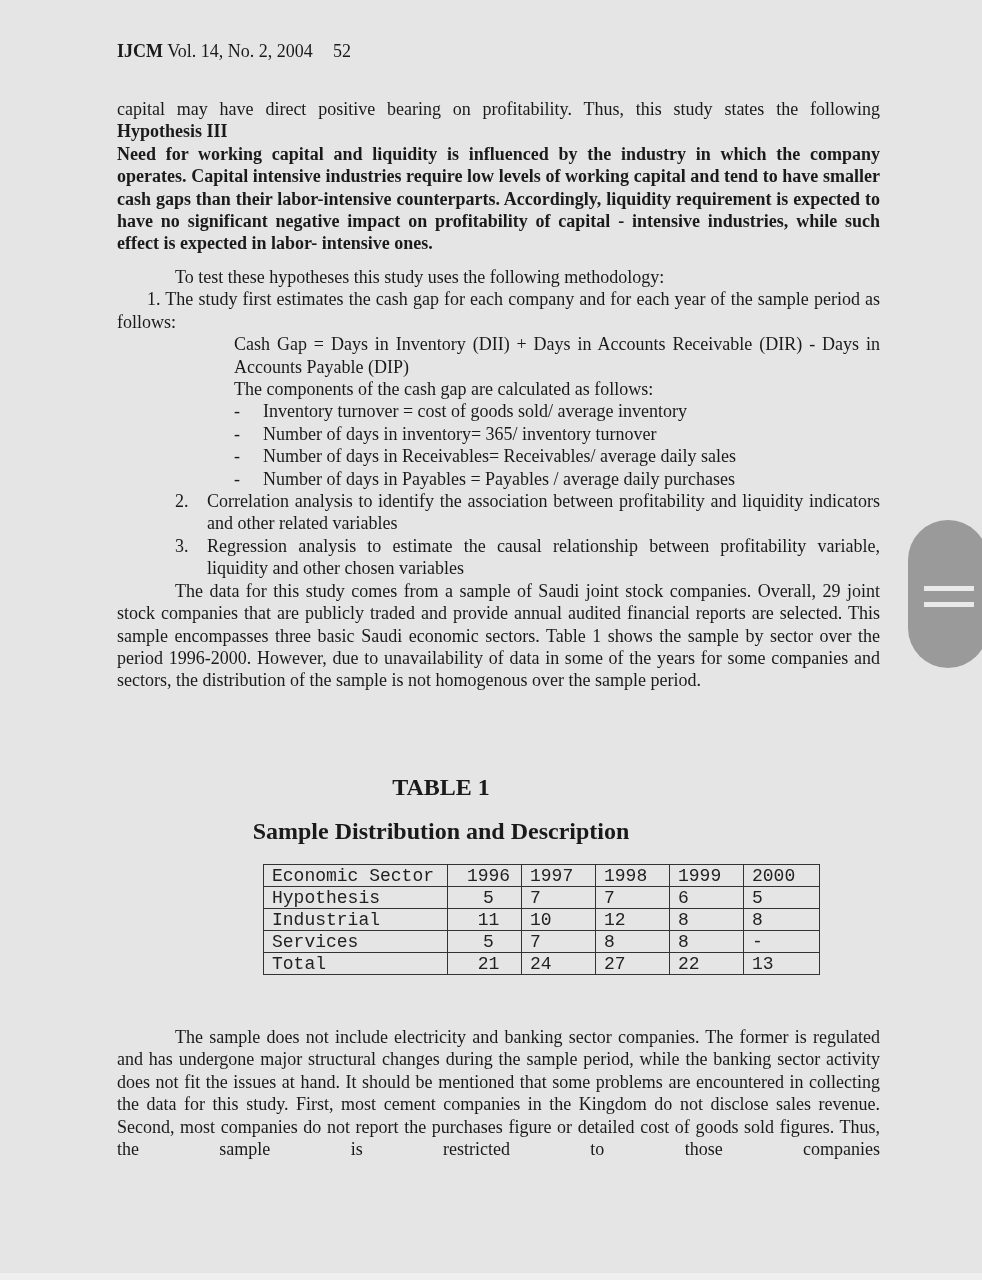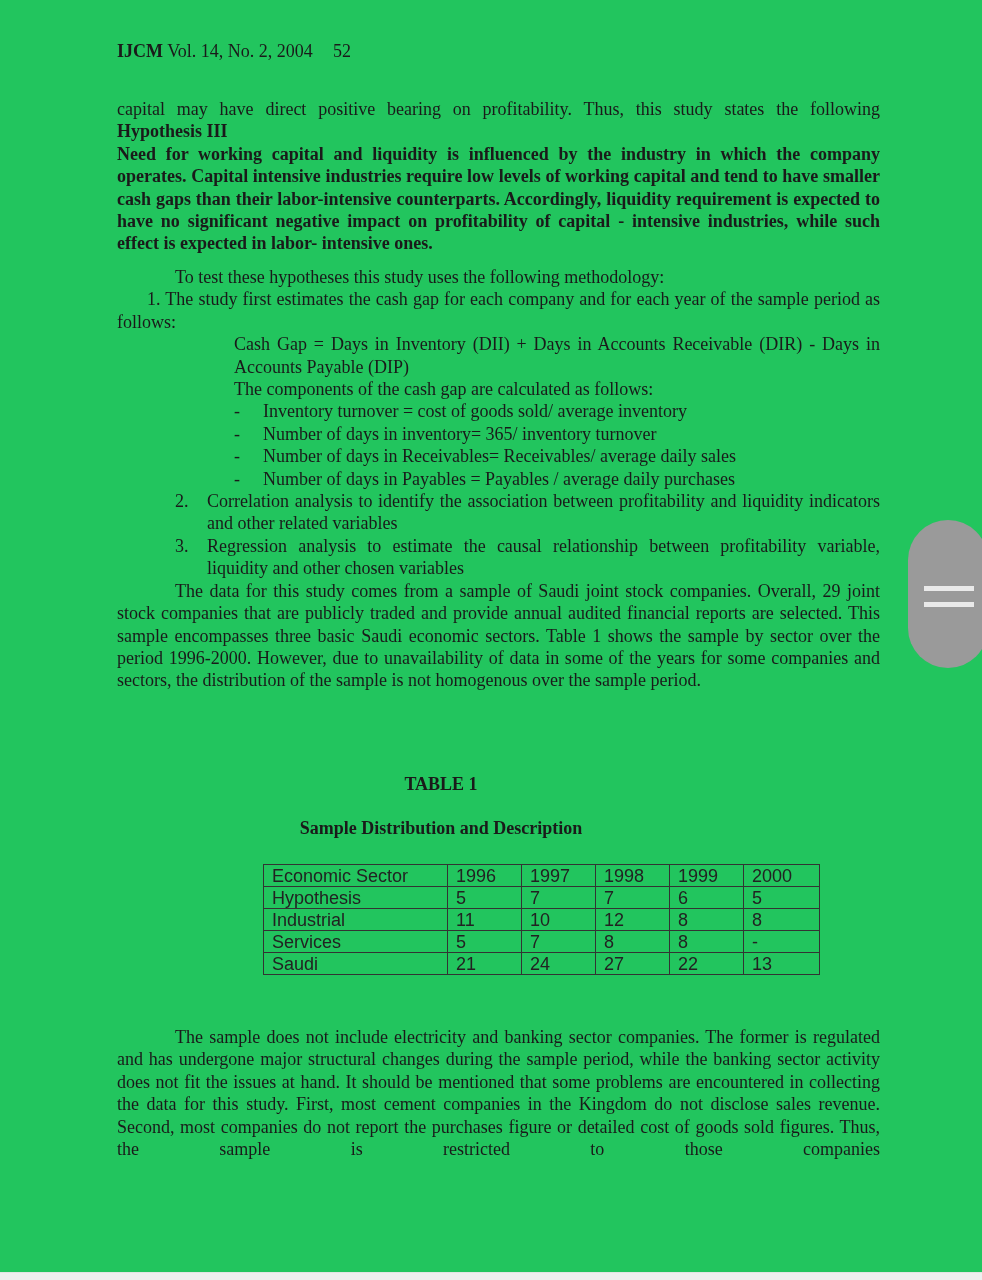--- a/index.html
+++ b/index.html
@@ -9,21 +9,21 @@
     background: #fefefe;
     position: relative;
     overflow: hidden;
     font-family: "Liberation Serif", "DejaVu Serif", serif;
     color: #1a1a1a;
   }
   .page {
     position: absolute;
     left: 0; top: 0;
     width: 982px; height: 1272px;
-    background: #22c55e;
+    background: #e5e5e5;
   }
   .running-head {
     position: absolute;
     left: 117px; top: 40px;
     font-size: 18px;
     line-height: 22px;
     white-space: pre;
   }
   .running-head b { font-weight: bold; }
   .running-head .pg { margin-left: 20px; }
@@ -47,40 +47,40 @@
   .dash-item { position: relative; padding-left: 146px; }
   .dash-item .dash { position: absolute; left: 117px; }
   .num-item { position: relative; padding-left: 90px; }
   .num-item .num { position: absolute; left: 58px; }
 
   .caption {
     position: absolute;
     left: 0; width: 882px;
     text-align: center;
     font-weight: bold;
-    font-size: 18px;
+    font-size: 24px;
   }
   table.t1 {
     position: absolute;
     left: 263px; top: 864px;
     border-collapse: collapse;
     font-size: 18px;
-    font-family: Liberation Sans, sans-serif;
+    font-family: Liberation Mono, monospace;
     padding-left: 30px;
   }
   table.t1 td {
     border: 1.4px solid #333;
     height: 21px;
     line-height: 20px;
     padding: 0 0 0 8px;
     vertical-align: middle;
     color: #222;
   }
   table.t1 td.c0 { width: 175px; }
-  table.t1 td.c1 { width: 65px; }
+  table.t1 td.c1 { width: 65px; text-align: center; }
   table.t1 td.c2 { width: 65px; }
   table.t1 td.c3 { width: 65px; }
   table.t1 td.c4 { width: 65px; }
   table.t1 td.c5 { width: 67px; }
 
   .scroll-handle {
     position: absolute;
     left: 908px; top: 520px;
     width: 80px; height: 148px;
     background: #9a9a9a;
@@ -158,21 +158,21 @@
     </tr>
     <tr>
       <td class="c0">Services</td>
       <td class="c1">5</td>
       <td class="c2">7</td>
       <td class="c3">8</td>
       <td class="c4">8</td>
       <td class="c5">-</td>
     </tr>
     <tr>
-      <td class="c0">Saudi</td>
+      <td class="c0">Total</td>
       <td class="c1">21</td>
       <td class="c2">24</td>
       <td class="c3">27</td>
       <td class="c4">22</td>
       <td class="c5">13</td>
     </tr>
   </tbody>
     </table>
 
   <div class="col" style="top:1026px;">

